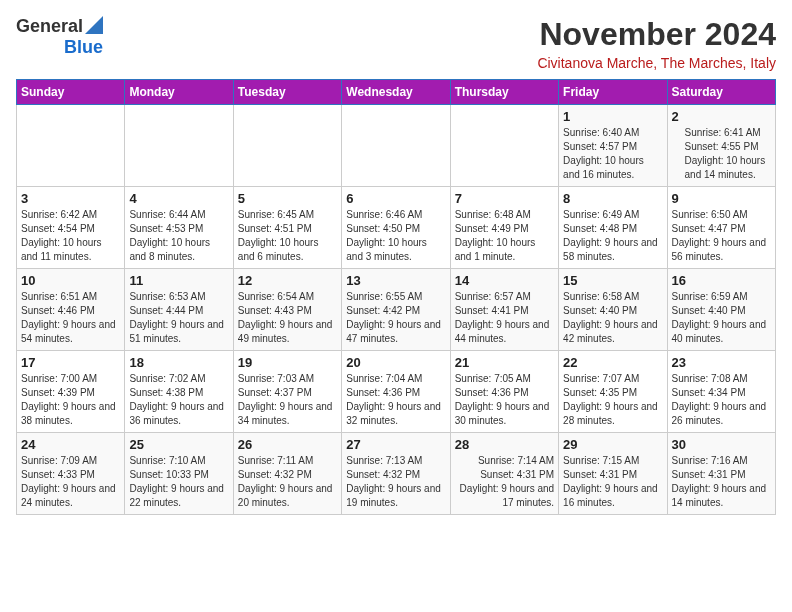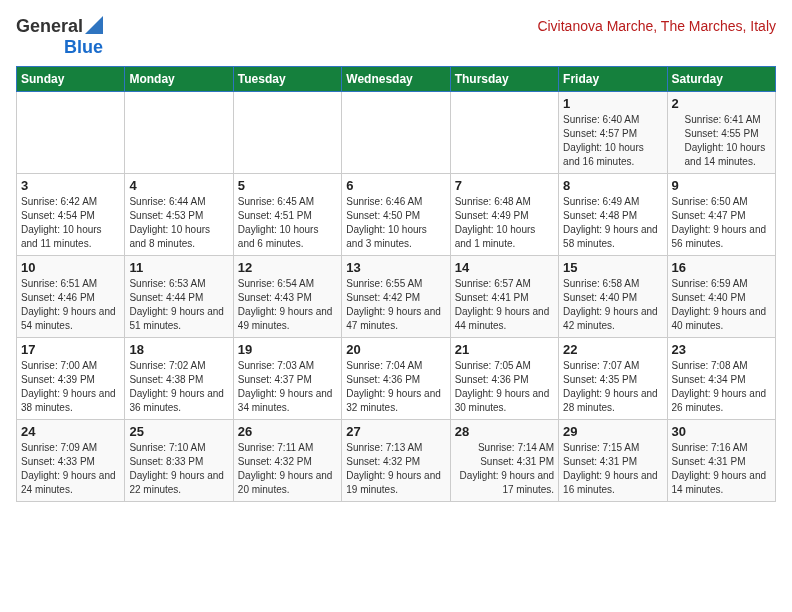--- a/index.html
+++ b/index.html
@@ -43,21 +43,21 @@
       font-size: 14px;
       color: #b91c1c;
       margin-top: 2px;
     }
     table {
       width: 100%;
       border-collapse: collapse;
       font-size: 11px;
     }
     thead tr th {
-      background-color: #15803d;
+      background-color: #a21caf;
       color: white;
       padding: 5px 4px;
       text-align: left;
       font-size: 12px;
       font-weight: bold;
       border: 1px solid #2e74c0;
     }
     tbody tr td {
       border: 1px solid #ccc;
       padding: 4px;
@@ -93,20 +93,21 @@
       <span class="logo-general">General</span>
       <span style="display:inline-block;margin-left:2px;vertical-align:middle;">
         <svg width="18" height="18" viewBox="0 0 18 18">
           <polygon points="0,18 18,18 18,0" fill="#2e74c0"></polygon>
         </svg>
       </span>
     </div>
     <span class="logo-blue">Blue</span>
   </div>
   <div class="title-area">
+    <div class="month-title">November 2024</div>
     <div class="location">Civitanova Marche, The Marches, Italy</div>
   </div>
 </div>
 
 <table>
   <thead>
     <tr>
     <th>Sunday</th>
         <th>Monday</th>
         <th>Tuesday</th>
@@ -271,21 +272,21 @@
       <tr>
         <td>
           <div class="day-number">24</div>
           <div class="day-info" style="white-space: pre-line;">Sunrise: 7:09 AM
 Sunset: 4:33 PM
 Daylight: 9 hours and 24 minutes.</div>
         </td>
         <td>
           <div class="day-number">25</div>
           <div class="day-info" style="white-space: pre-line;">Sunrise: 7:10 AM
-Sunset: 8:33 PM
+Sunset: 10:33 PM
 Daylight: 9 hours and 22 minutes.</div>
         </td>
         <td>
           <div class="day-number">26</div>
           <div class="day-info" style="white-space: pre-line;">Sunrise: 7:11 AM
 Sunset: 4:32 PM
 Daylight: 9 hours and 20 minutes.</div>
         </td>
         <td>
           <div class="day-number">27</div>

